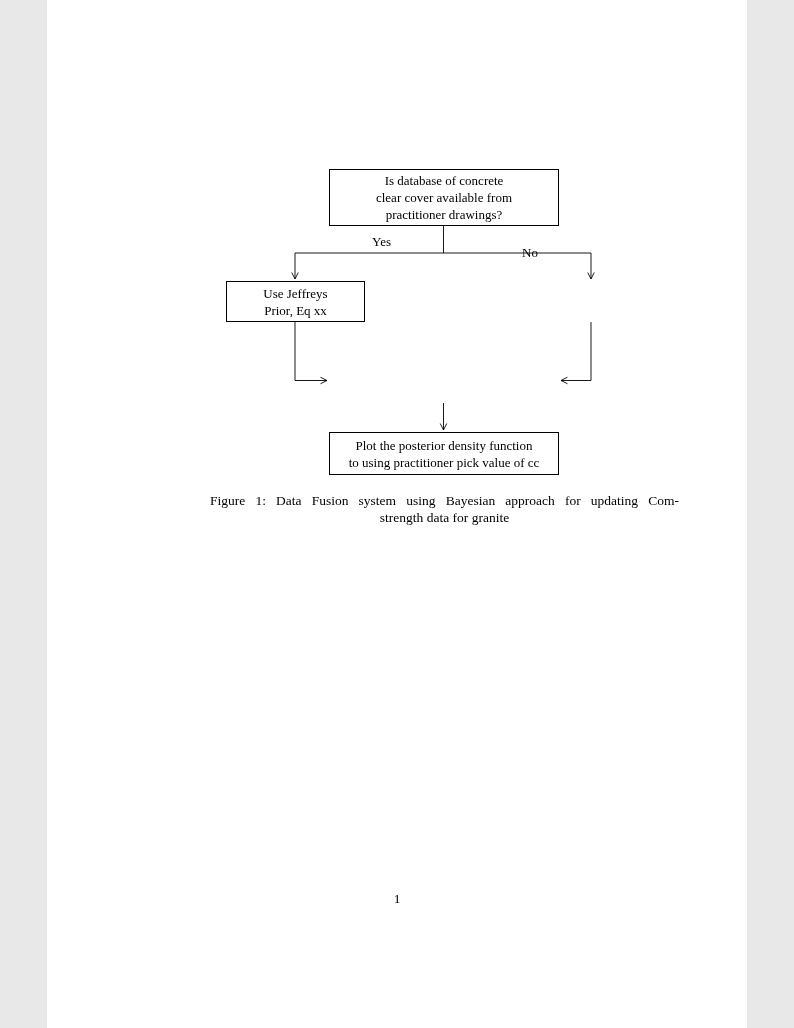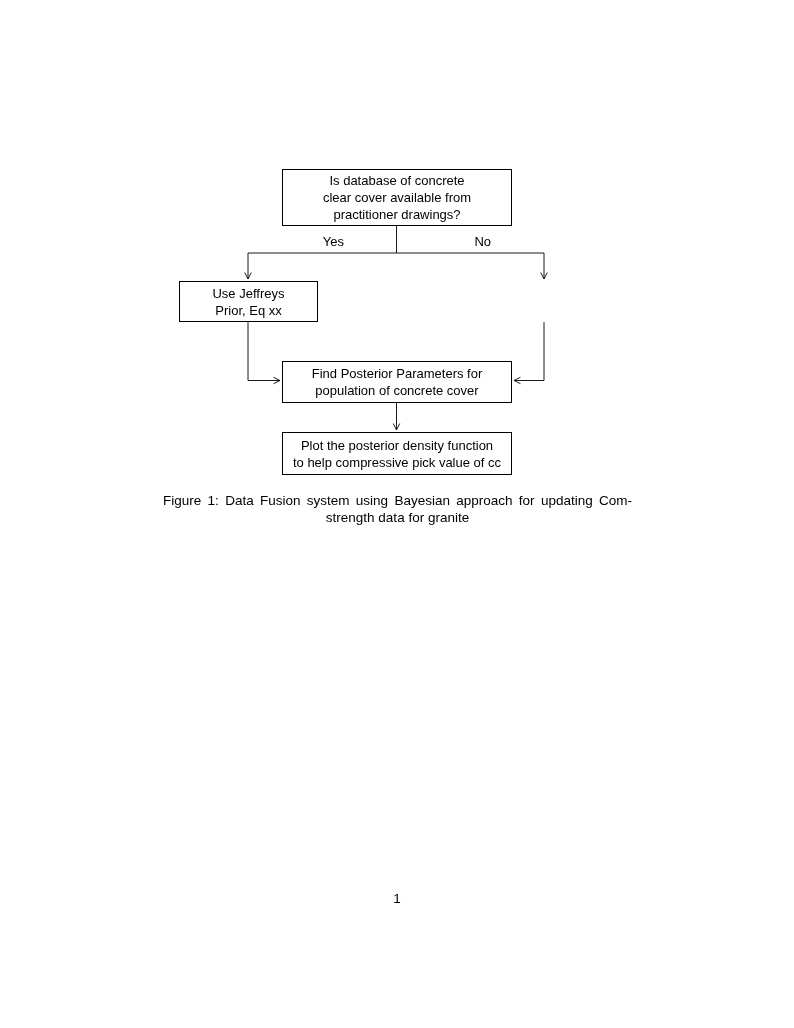--- a/index.html
+++ b/index.html
@@ -1,23 +1,23 @@
 <!DOCTYPE html>
 <html><head>
 <meta charset="utf-8">
 <style>
   * { margin: 0; padding: 0; box-sizing: border-box; }
   html, body { background: #e8e8e8; }
   .page {
     position: relative;
-    width: 794px;
+    width: 700px;
     height: 1028px;
     margin: 0 auto;
     background: #ffffff;
-    font-family: Liberation Sans, sans-serif;
+    font-family: Liberation Serif, serif;
     color: #000000;
     overflow: hidden;
   }
   .node {
     position: absolute;
     border: 1px solid #000000;
     background: #ffffff;
     display: flex;
     flex-direction: column;
     justify-content: center;
@@ -34,21 +34,21 @@
   .plot-box      { left: 282px; top: 432px; width: 230px; height: 43px; }
   .branch-label {
     position: absolute;
     width: 44px;
     text-align: right;
     font-size: 13px;
     line-height: 16px;
     top: 234px;
   }
   .yes-label { left: 300px; }
-  .no-label  { left: 447px; }
+  .no-label  { left: 447px; margin-top: 11px; }
   .connectors {
     position: absolute;
     left: 0; top: 0;
     width: 794px; height: 1028px;
     pointer-events: none;
   }
   .caption {
     position: absolute;
     left: 163px;
     top: 492px;
@@ -96,28 +96,24 @@
 
   <div class="branch-label yes-label">Yes</div>
   <div class="branch-label no-label">No</div>
 
   <div class="node jeffreys-box">
     <span>Use Jeffreys</span>
     <span>Prior, Eq xx</span>
   </div>
 
 
-  <div class="node posterior-box">
-    <span>Find Posterior Parameters for</span>
-    <span>population of concrete cover</span>
-  </div>
 
   <div class="node plot-box">
     <span>Plot the posterior density function</span>
-    <span>to help compressive pick value of cc</span>
+    <span>to using practitioner pick value of cc</span>
   </div>
 
   <div class="caption">
     <div class="just">Figure 1: Data Fusion system using Bayesian approach for updating Com-</div>
     <div class="last">strength data for granite</div>
   </div>
 
   <div class="page-number">1</div>
 
 </div>

